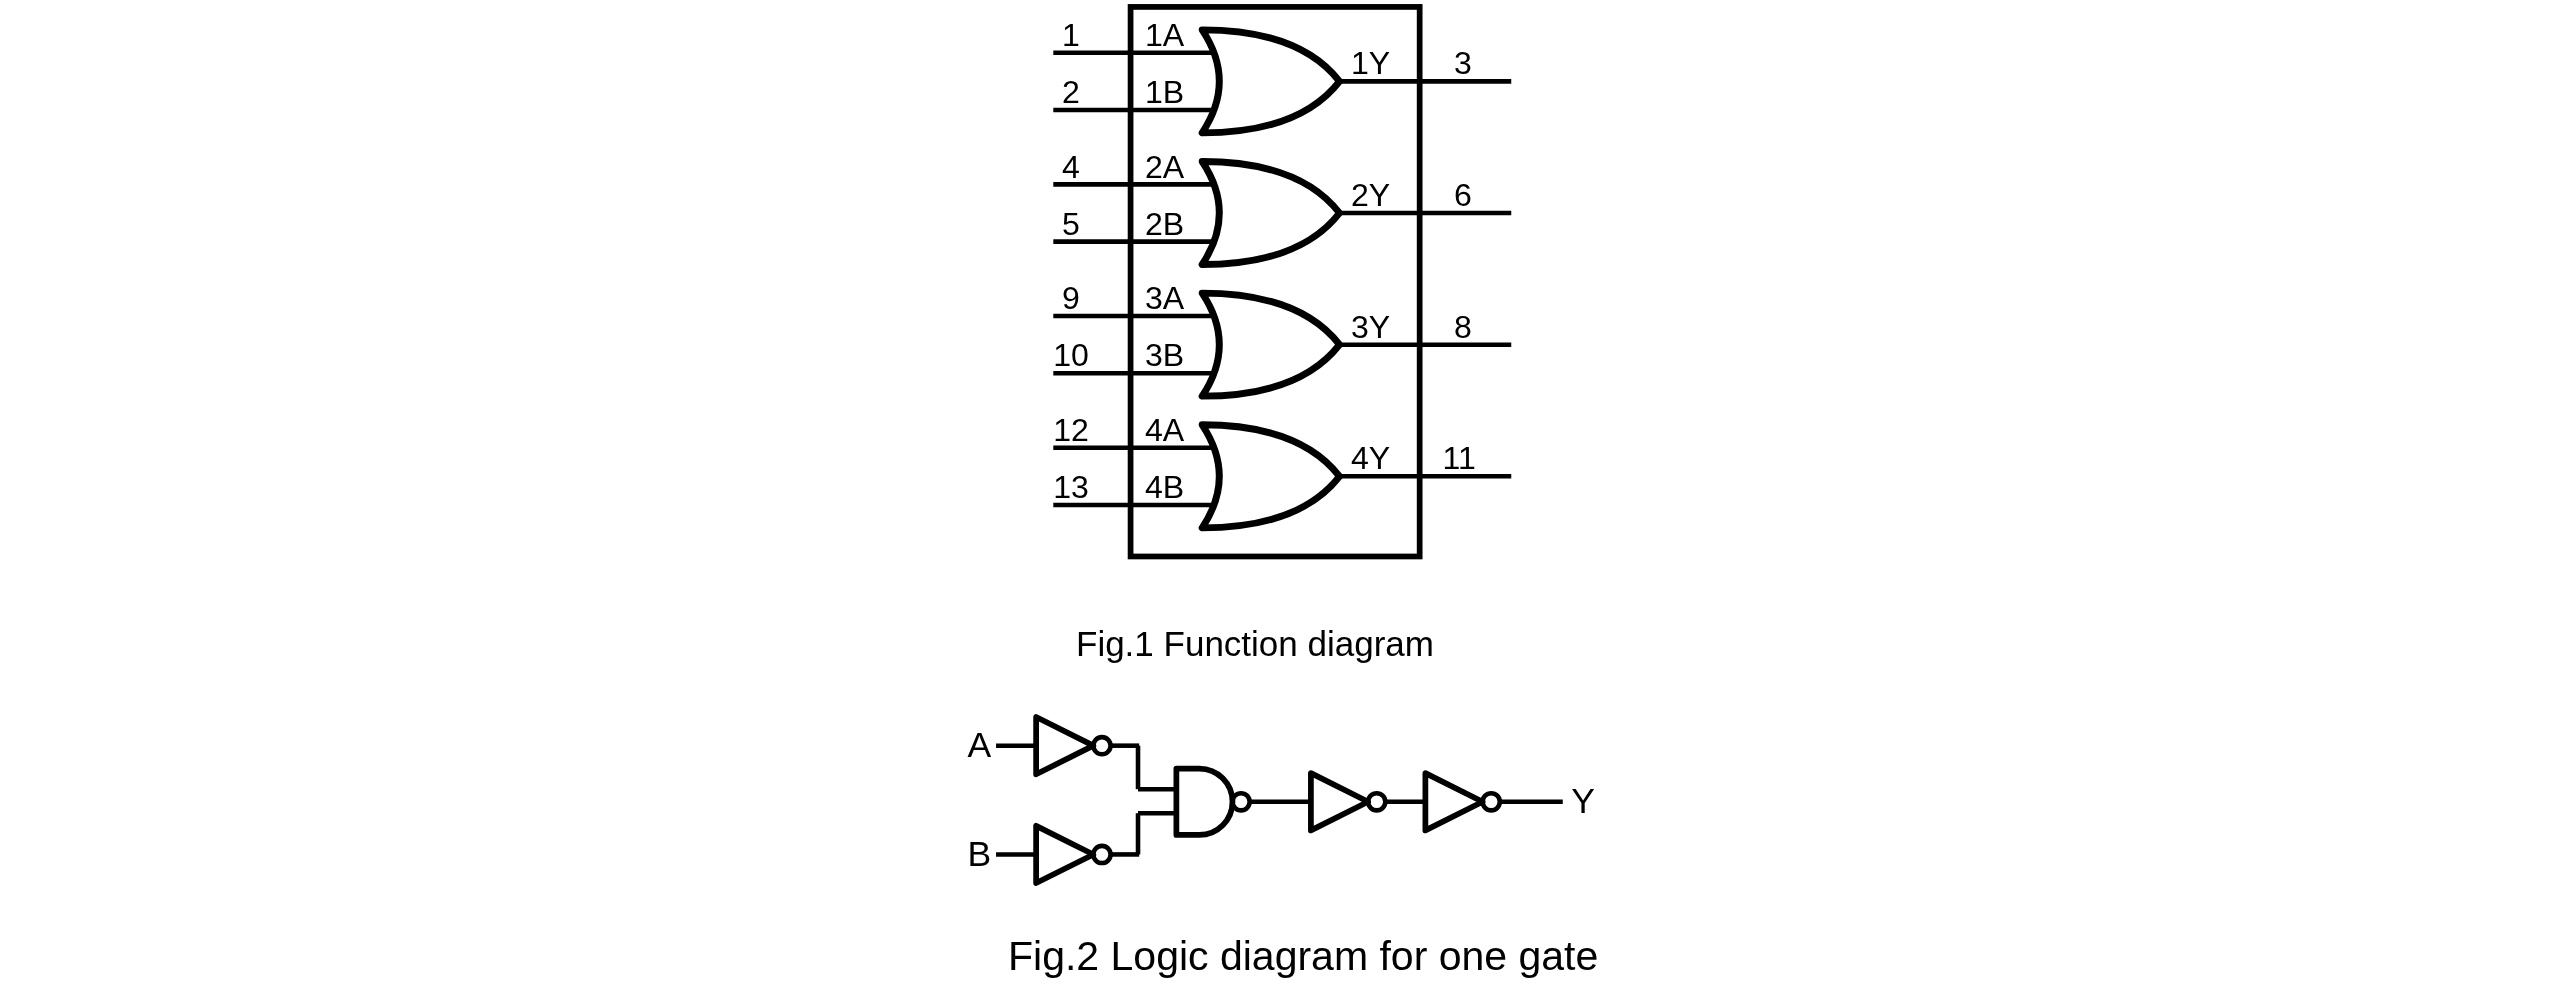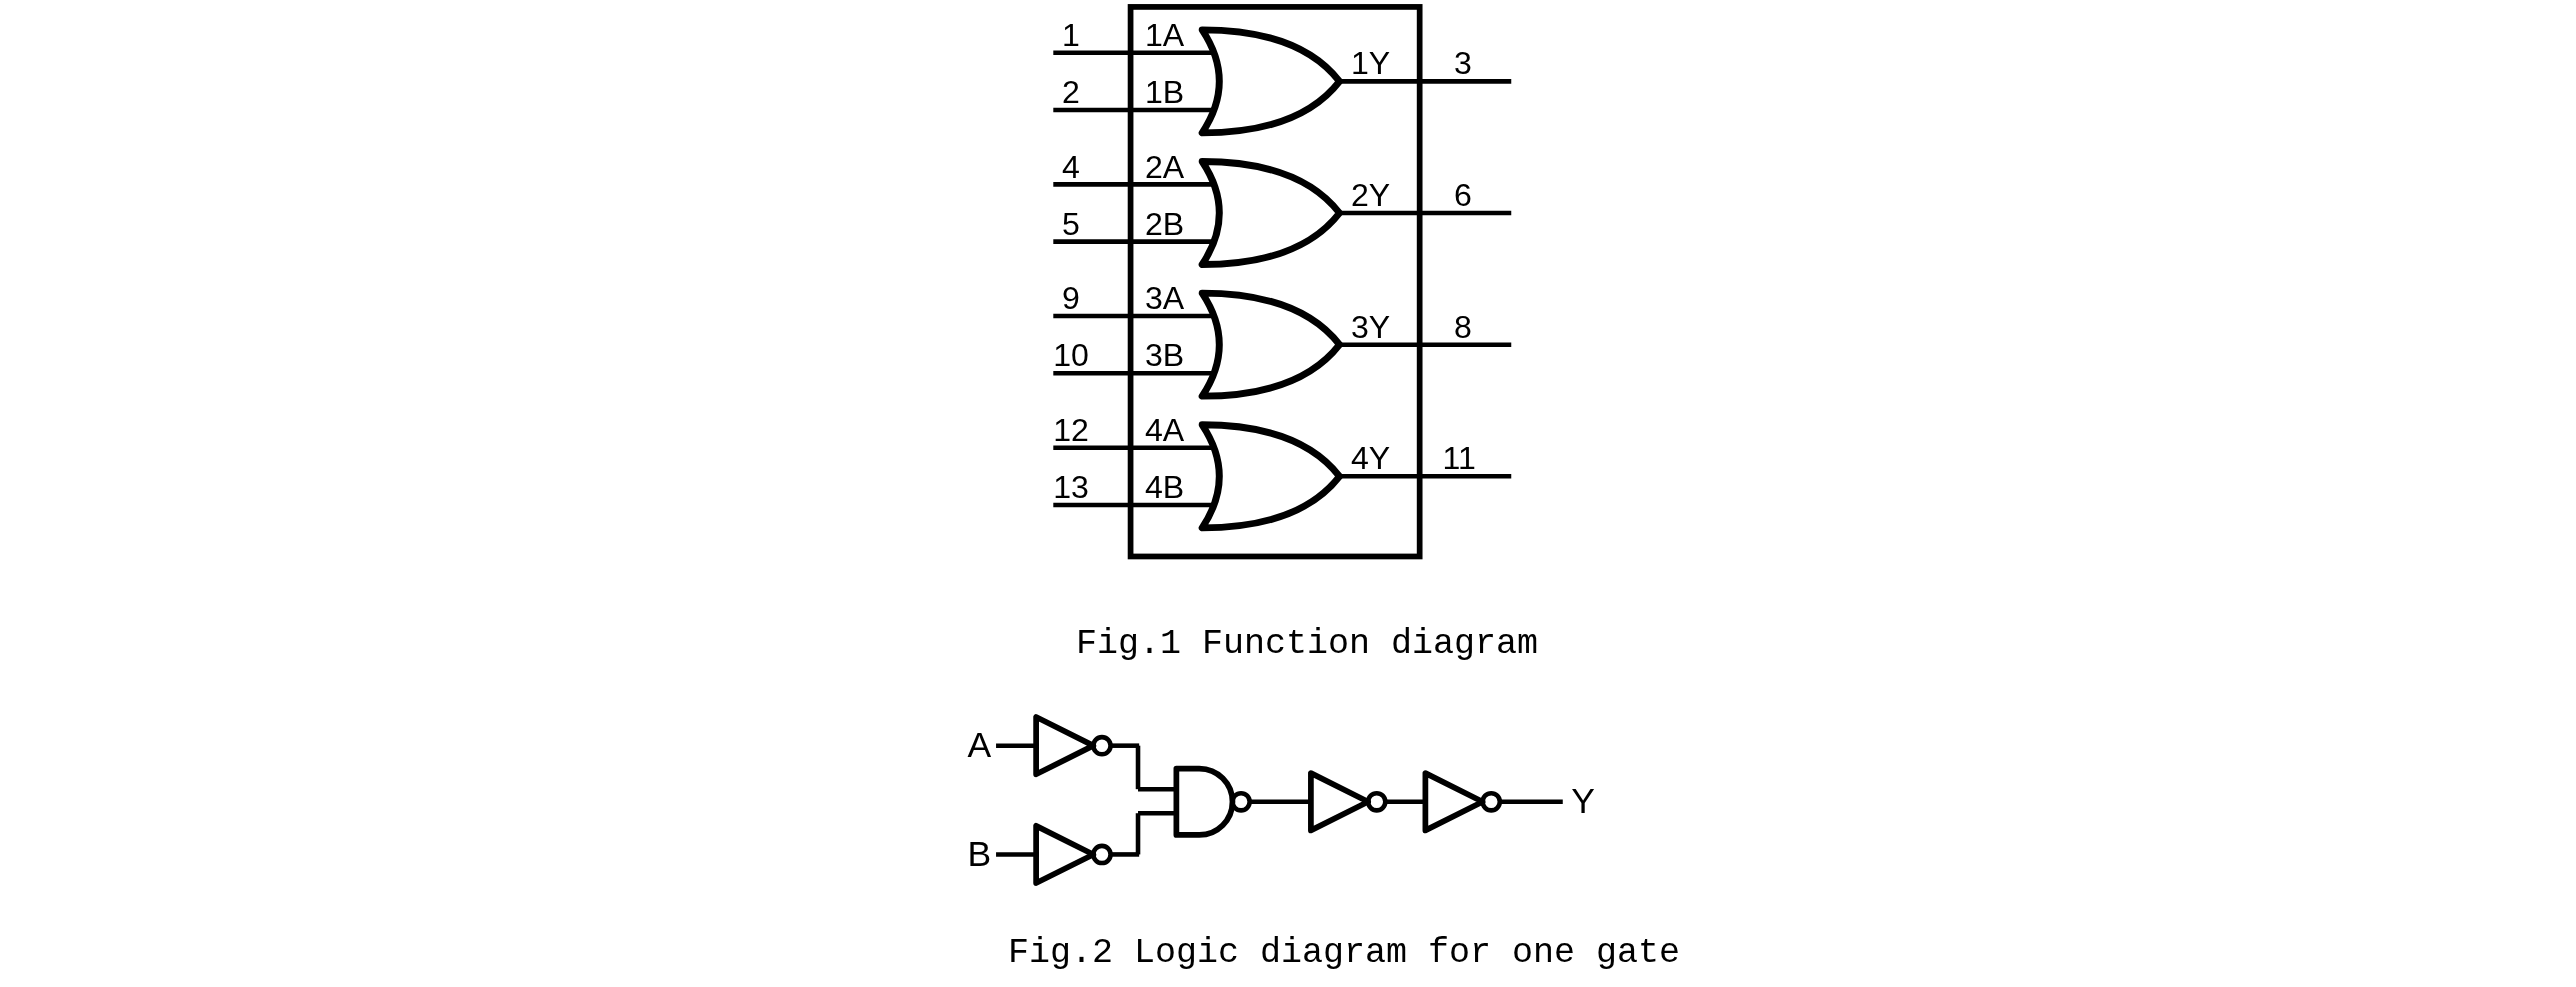--- a/index.html
+++ b/index.html
@@ -17,33 +17,33 @@
   }
   .canvas {
     position: absolute;
     left: 0;
     top: 0;
     width: 2576px;
     height: 987px;
   }
   .fig-caption {
     position: absolute;
-    font-family: Liberation Mono, monospace;
+    font-family: Liberation Sans, sans-serif;
     color: #000;
     white-space: nowrap;
   }
   #fig1-caption {
     left: 1076px;
     top: 624px;
     font-size: 35px;
   }
   #fig2-caption {
     left: 1008px;
     top: 933px;
-    font-size: 35px;
+    font-size: 41px;
     text-align: right;
   }
   svg text {
     font-family: "Liberation Sans", sans-serif;
     fill: #000;
   }
 </style>
 </head>
 <body>
 

